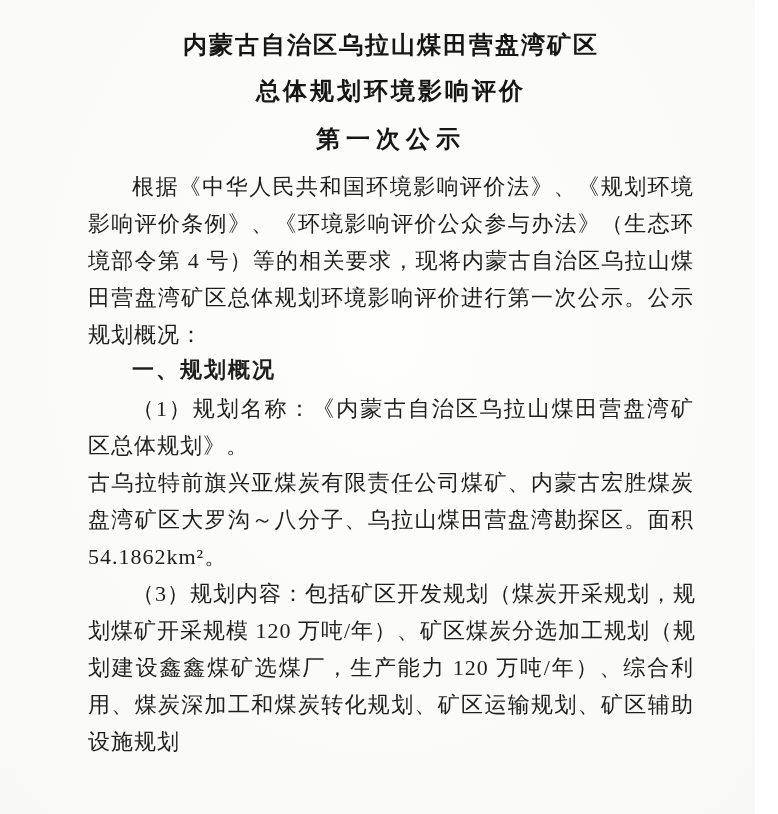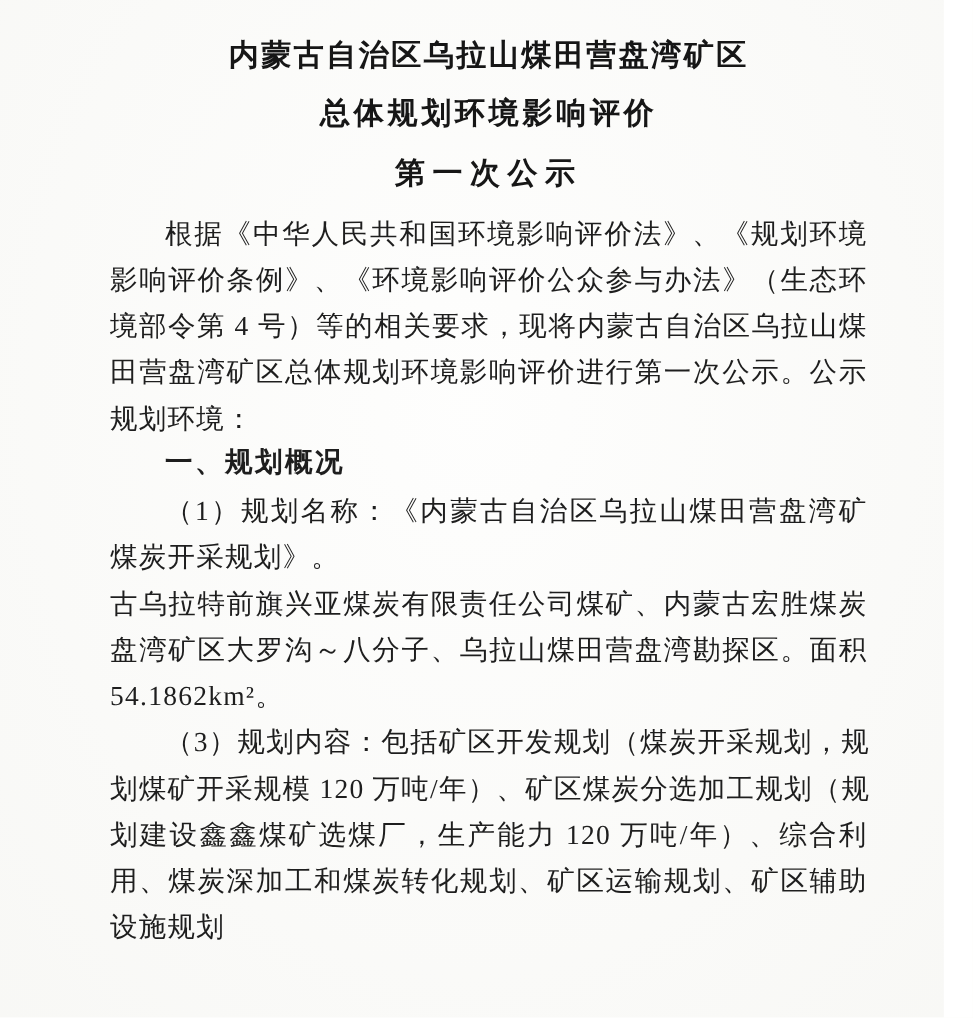--- a/index.html
+++ b/index.html
@@ -74,24 +74,24 @@
       <div class="title-line t1">内蒙古自治区乌拉山煤田营盘湾矿区</div>
       <div class="title-line t2">总体规划环境影响评价</div>
       <div class="title-line t3">第一次公示</div>
     </div>
 
     <div class="body-block">
       <div class="line indent">根据《中华人民共和国环境影响评价法》、《规划环境</div>
       <div class="line">影响评价条例》、《环境影响评价公众参与办法》（生态环</div>
       <div class="line">境部令第 4 号）等的相关要求，现将内蒙古自治区乌拉山煤</div>
       <div class="line">田营盘湾矿区总体规划环境影响评价进行第一次公示。公示</div>
-      <div class="line last">规划环境：</div>
+      <div class="line last">规划概况：</div>
       <div class="line heading indent">一、规划概况</div>
       <div class="line indent">（1）规划名称：《内蒙古自治区乌拉山煤田营盘湾矿</div>
-      <div class="line last">煤炭开采规划》。</div>
+      <div class="line last">区总体规划》。</div>
       <div class="line">古乌拉特前旗兴亚煤炭有限责任公司煤矿、内蒙古宏胜煤炭</div>
       <div class="line">盘湾矿区大罗沟～八分子、乌拉山煤田营盘湾勘探区。面积</div>
       <div class="line last">54.1862km²。</div>
       <div class="line indent">（3）规划内容：包括矿区开发规划（煤炭开采规划，规</div>
       <div class="line">划煤矿开采规模 120 万吨/年）、矿区煤炭分选加工规划（规</div>
       <div class="line">划建设鑫鑫煤矿选煤厂，生产能力 120 万吨/年）、综合利</div>
       <div class="line">用、煤炭深加工和煤炭转化规划、矿区运输规划、矿区辅助</div>
       <div class="line last">设施规划</div>
     </div>
 

